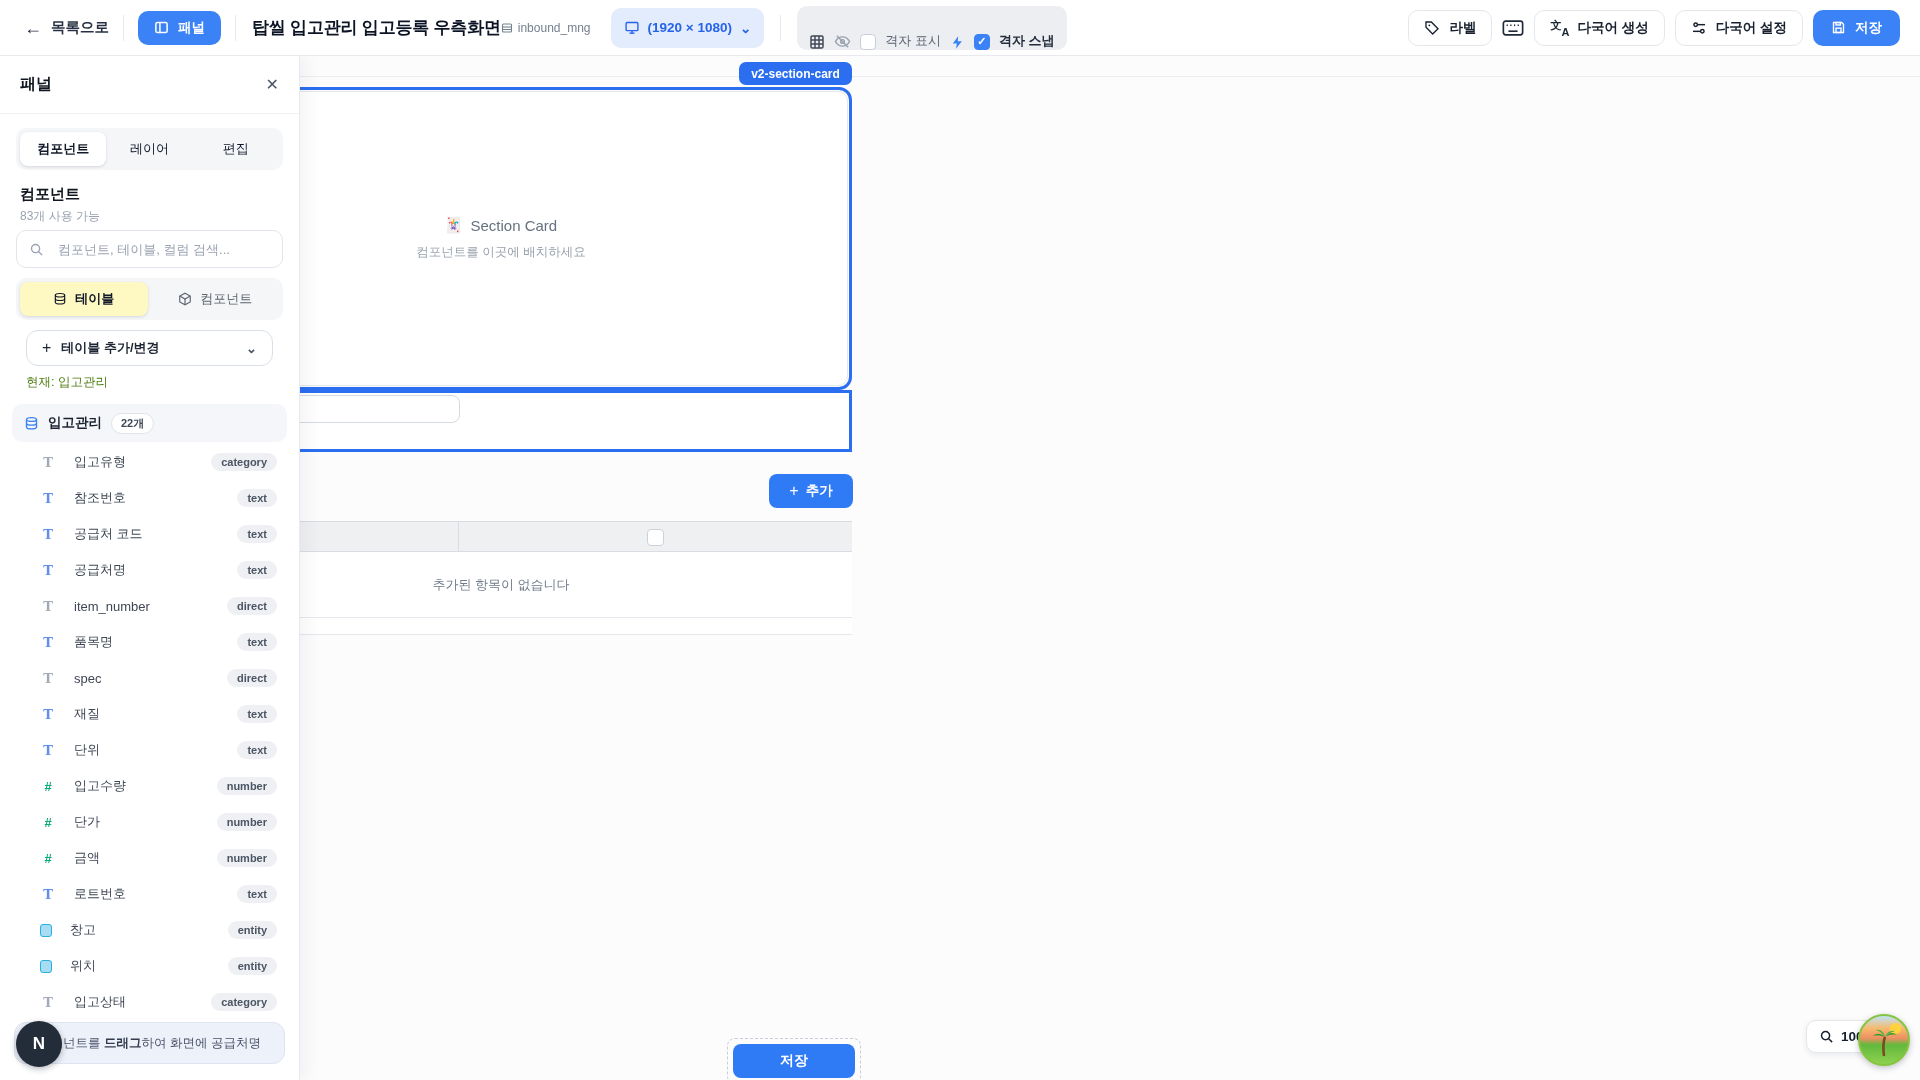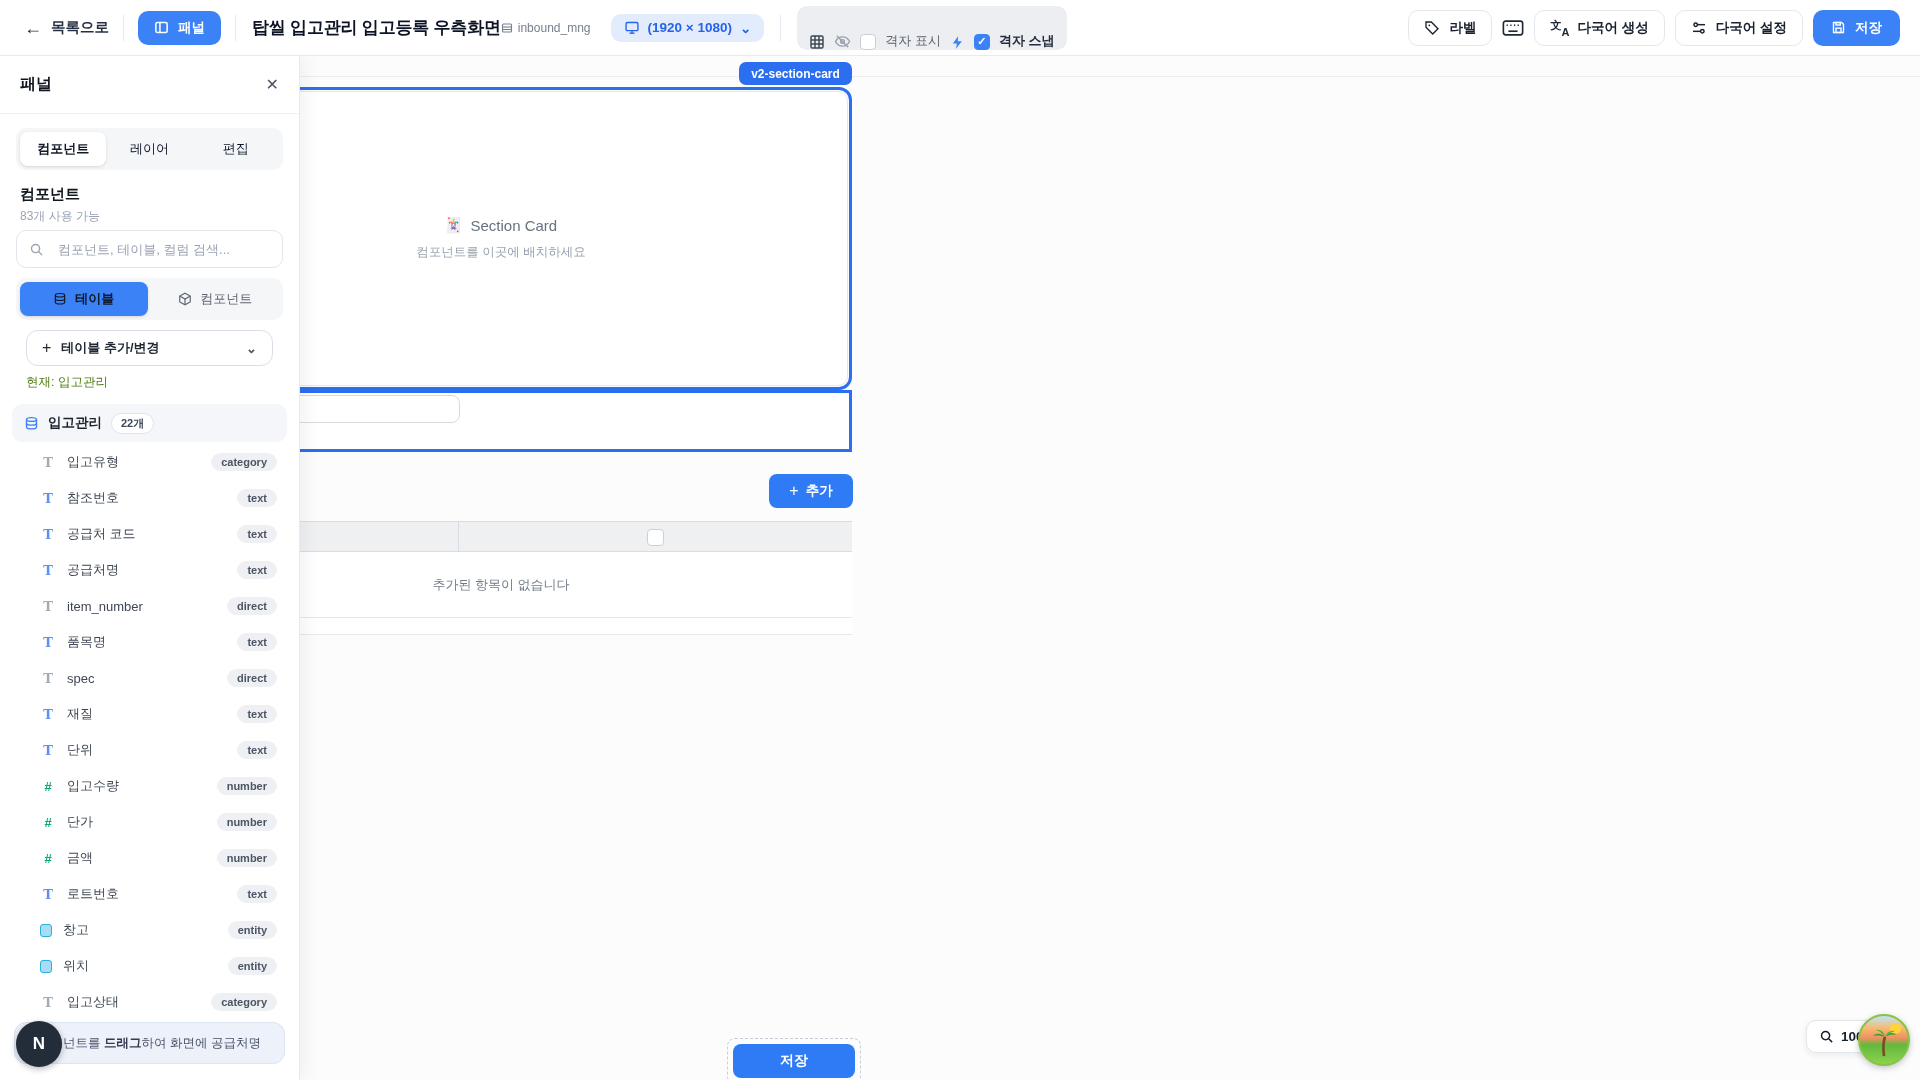--- a/index.html
+++ b/index.html
@@ -15,21 +15,21 @@
               font-family:inherit; font-size:14.5px; font-weight:600; color:#273042; }
   .back-arrow { font-size:18px; line-height:1; color:#273042; }
   .vdiv { width:1px; height:26px; background:#e5e8ee; }
   .panel-toggle { display:flex; align-items:center; gap:9px; height:34px; padding:0 16px; border:none;
                   border-radius:10px; background:#3b82f6; color:#fff; font-family:inherit;
                   font-size:13.5px; font-weight:700; cursor:pointer; }
   .title-block { display:flex; flex-direction:row; justify-content:center; margin-left:2px; }
   .page-title { font-size:17px; font-weight:800; color:#0b1324; line-height:1.15; letter-spacing:-.2px; }
   .page-sub { display:flex; align-items:center; gap:5px; margin-top:2px; font-size:12px; color:#76818f; }
   .h-mid { display:flex; align-items:center; gap:16px; margin-left:20px; }
-  .size-chip { display:flex; align-items:center; gap:8px; height:28px; padding:0 13px; border-radius:10px;
+  .size-chip { display:flex; align-items:center; gap:8px; height:40px; padding:0 13px; border-radius:10px;
                background:#e3ecfc; color:#2563eb; font-size:13.5px; font-weight:600; cursor:pointer; }
   .grid-chip { display:flex; align-items:flex-end; gap:9px; height:44px; padding:0 12px; border-radius:10px;
                background:#eceef2; font-size:13px; }
   .grid-show-label { color:#5b6470; }
   .grid-snap-label { color:#242d3c; font-weight:600; }
   .cbx { width:16px; height:16px; border-radius:4px; background:#fff; border:1.5px solid #c9cfd8;
          display:flex; align-items:center; justify-content:center; cursor:pointer; }
   .cbx.checked { background:#3b82f6; border-color:#3b82f6; color:#fff; font-size:11px; font-weight:700; }
   .h-right { display:flex; align-items:center; gap:10px; margin-left:auto; padding-right:20px; }
   .ghost-btn { display:flex; align-items:center; gap:9px; height:36px; padding:0 15px; border-radius:10px;
@@ -105,41 +105,41 @@
   .p-sec-title { position:absolute; left:20px; top:129px; font-size:15px; font-weight:800; color:#10161f; }
   .p-sec-sub { position:absolute; left:20px; top:152px; font-size:12px; color:#9aa2b1; }
   .p-search { position:absolute; left:16px; right:16px; top:174px; height:38px; border:1px solid #e2e6ec;
               border-radius:10px; display:flex; align-items:center; gap:14px; padding:0 12px; background:#fff; }
   .p-search input { border:none; outline:none; flex:1; font-family:inherit; font-size:13px; color:#374151; }
   .p-search input::placeholder { color:#9aa2b1; }
   .p-seg { position:absolute; left:16px; right:16px; top:222px; height:42px; background:#f5f6f8;
            border-radius:10px; padding:4px; display:flex; gap:4px; }
   .p-seg-btn { flex:1; display:flex; align-items:center; justify-content:center; gap:8px; font-size:13px;
                color:#5d6570; border-radius:8px; cursor:pointer; }
-  .p-seg-btn.active { background:#3b82f6; color:#111827; font-weight:700; box-shadow:0 1px 3px rgba(16,24,40,.14); }
+  .p-seg-btn.active { background:#fef9c3; color:#111827; font-weight:700; box-shadow:0 1px 3px rgba(16,24,40,.14); }
   .p-addtable { position:absolute; left:26px; right:26px; top:274px; height:36px; border:1px solid #d9dfe8;
                 border-radius:12px; background:#fff; display:flex; align-items:center; gap:10px;
                 padding:0 15px; font-size:13px; font-weight:600; color:#1f2633; cursor:pointer; }
   .p-addtable .chev { margin-left:auto; color:#4b5563; font-size:13px; }
   .p-addtable .plus { font-size:16px; font-weight:500; color:#1f2633; line-height:1; }
   .p-current { position:absolute; left:26px; top:318px; font-size:12.5px; color:#4d7c0f; }
   .p-group { position:absolute; left:12px; right:12px; top:348px; height:38px; background:#f4f6f9;
              border-radius:10px; display:flex; align-items:center; gap:9px; padding:0 12px; cursor:pointer; }
   .p-group-name { font-size:13.5px; font-weight:700; color:#1b2330; }
   .p-group-badge { border:1px solid #dfe4eb; background:#fff; border-radius:999px; padding:2px 9px;
                    font-size:11px; font-weight:700; color:#3e4859; }
   .col-list { position:absolute; left:0; right:0; top:388px; list-style:none; }
   .col-row { height:36px; display:flex; align-items:center; padding:0 22px 0 40px; cursor:grab; }
   .col-icon { width:16px; text-align:center; font-weight:700; font-size:13px; font-family:"DejaVu Serif", serif; }
   .icon-text { color:#5f8ef0; }
   .icon-category, .icon-direct { color:#a2aab6; }
   .icon-number { color:#0ea97c; font-family:"Liberation Sans", sans-serif; }
   .icon-entity { display:inline-block; width:12px; height:13px; border-radius:3px; background:#a7dcf2;
                  border:1.5px solid #28b1e0; }
-  .col-label { margin-left:11px; font-size:13px; color:#3f4754; }
+  .col-label { margin-left:18px; font-size:13px; color:#3f4754; }
   .col-badge { margin-left:auto; background:#eef0f3; border-radius:999px; padding:3px 10px;
                font-size:11px; font-weight:700; color:#4b5563; }
   .p-hint { position:absolute; left:14px; right:14px; bottom:16px; height:42px; background:#edf1f9;
             border:1px solid #dde4f2; border-radius:12px; display:flex; align-items:center;
             justify-content:center; font-size:12.5px; color:#49536a; }
   .p-hint b { font-weight:800; color:#333c4f; }
   .p-avatar { position:absolute; left:16px; bottom:13px; width:46px; height:46px; border-radius:50%;
               background:#232c39; color:#fff; font-size:17px; font-weight:800; display:flex;
               align-items:center; justify-content:center; z-index:6; box-shadow:0 2px 6px rgba(16,24,40,.3); }
 

